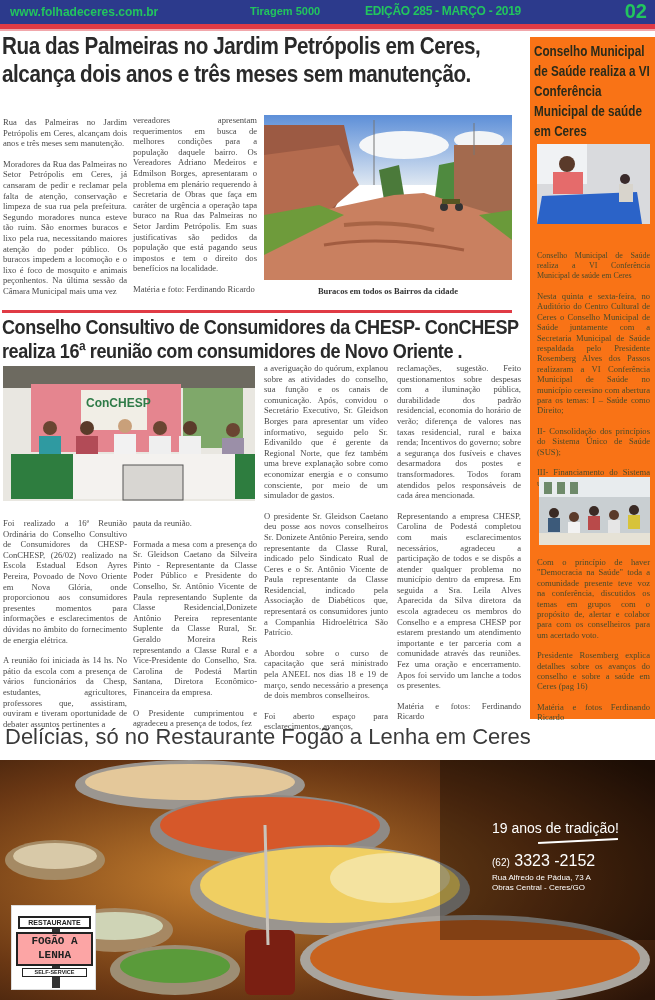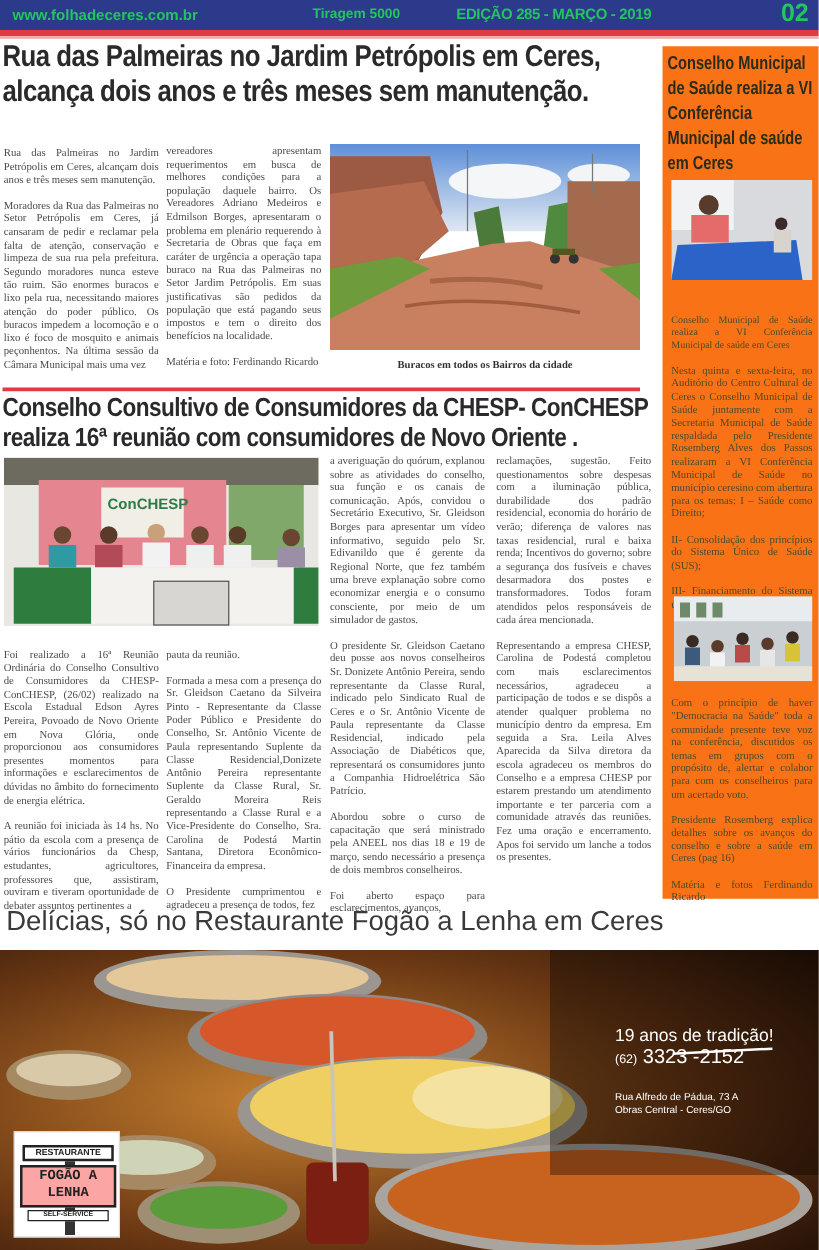--- a/index.html
+++ b/index.html
@@ -33,21 +33,21 @@
   .sidebar .sb-title { position: absolute; left: 4px; top: 4px; width: 120px; font-family: "Liberation Sans", sans-serif; font-weight: bold; font-size: 15px; line-height: 20px; color: #2b2b1a; transform: scaleX(0.78); transform-origin: left top; width: 150px; }
   .sidebar .sb-text { position: absolute; left: 7px; width: 113px; font-size: 8.6px; line-height: 10.4px; text-align: justify; color: #4b4b2a; }
   .sidebar .sb-text p { margin-bottom: 10px; }
 
   
   .ad-title { position: absolute; left: 5px; top: 724px; width: 650px; font-family: "Liberation Sans", sans-serif; font-size: 22px; color: #3a3a3a; white-space: nowrap; }
   .ad { position: absolute; left: 0; top: 760px; width: 655px; height: 240px; overflow: hidden; background: #3a1e0c; }
   .ad .serve { position: absolute; left: 460px; top: 14px; font-family: "Liberation Sans", sans-serif; font-size: 36px; color: #fff; letter-spacing: 1px; }
   .ad .tradicao { position: absolute; left: 492px; top: 60px; font-family: "Liberation Sans", sans-serif; font-size: 14px; color: #fff; }
   .ad .underline { position: absolute; left: 538px; top: 80px; width: 80px; height: 2px; background: #fff; transform: rotate(-3deg); }
-  .ad .phone { position: absolute; left: 492px; top: 77px; font-family: "Liberation Sans", sans-serif; font-size: 16px; color: #fff; }
+  .ad .phone { position: absolute; left: 492px; top: 92px; font-family: "Liberation Sans", sans-serif; font-size: 16px; color: #fff; }
   .ad .phone .ddd { font-size: 10px; }
   .ad .addr { position: absolute; left: 492px; top: 113px; font-family: "Liberation Sans", sans-serif; font-size: 8px; line-height: 10px; color: #fff; }
   .ad .logo { position: absolute; left: 11px; top: 145px; width: 85px; height: 85px; background: #fff; border: 1px solid #ddd; }
   .ad .logo .post { position: absolute; left: 40px; top: 10px; width: 8px; height: 72px; background: #333; }
   .ad .logo .board1 { position: absolute; left: 6px; top: 10px; width: 73px; height: 13px; border: 2px solid #222; background: #fff; font-family: "Liberation Sans", sans-serif; font-size: 7px; font-weight: bold; text-align: center; line-height: 9px; color: #222; }
   .ad .logo .board2 { position: absolute; left: 4px; top: 26px; width: 77px; height: 34px; border: 2px solid #222; background: #fca5a5; font-family: "Liberation Mono", monospace; font-size: 11px; font-weight: bold; text-align: center; line-height: 14px; color: #222; }
   .ad .logo .board3 { position: absolute; left: 10px; top: 62px; width: 65px; height: 9px; border: 1px solid #222; background: #fff; font-family: "Liberation Sans", sans-serif; font-size: 5.5px; font-weight: bold; text-align: center; line-height: 7px; color: #222; }
 </style>
 </head>
 <body>
@@ -144,20 +144,21 @@
 </div>
 <div class="body-text" style="left:264px; top:363px; width:124px;">
   <p>a averiguação do quórum, explanou sobre as atividades do conselho, sua função e os canais de comunicação. Após, convidou o Secretário Executivo, Sr. Gleidson Borges para apresentar um vídeo informativo, seguido pelo Sr. Edivanildo que é gerente da Regional Norte, que fez também uma breve explanação sobre como economizar energia e o consumo consciente, por meio de um simulador de gastos.</p>
   <p>O presidente Sr. Gleidson Caetano deu posse aos novos conselheiros Sr. Donizete Antônio Pereira, sendo representante da Classe Rural, indicado pelo Sindicato Rual de Ceres e o Sr. Antônio Vicente de Paula representante da Classe Residencial, indicado pela Associação de Diabéticos que, representará os consumidores junto a Companhia Hidroelétrica São Patrício.</p>
   <p>Abordou sobre o curso de capacitação que será ministrado pela ANEEL nos dias 18 e 19 de março, sendo necessário a presença de dois membros conselheiros.</p>
   <p>Foi aberto espaço para esclarecimentos, avanços,</p>
 </div>
 <div class="body-text" style="left:397px; top:363px; width:124px;">
   <p>reclamações, sugestão. Feito questionamentos sobre despesas com a iluminação pública, durabilidade dos padrão residencial, economia do horário de verão; diferença de valores nas taxas residencial, rural e baixa renda; Incentivos do governo; sobre a segurança dos fusíveis e chaves desarmadora dos postes e transformadores. Todos foram atendidos pelos responsáveis de cada área mencionada.</p>
   <p>Representando a empresa CHESP, Carolina de Podestá completou com mais esclarecimentos necessários, agradeceu a participação de todos e se dispôs a atender qualquer problema no município dentro da empresa. Em seguida a Sra. Leila Alves Aparecida da Silva diretora da escola agradeceu os membros do Conselho e a empresa CHESP por estarem prestando um atendimento importante e ter parceria com a comunidade através das reuniões. Fez uma oração e encerramento. Apos foi servido um lanche a todos os presentes.</p>
+  <p>Matéria e fotos: Ferdinando Ricardo</p>
 </div>
 
 <div class="sidebar">
   <div class="sb-title">Conselho Municipal de Saúde realiza a VI Conferência Municipal de saúde em Ceres</div>
   <div class="photo" style="left:7px; top:107px; width:113px; height:80px;">
     <svg width="113" height="80" viewBox="0 0 113 80">
       <rect width="113" height="80" fill="#d9dadd"></rect>
       <rect x="0" y="0" width="50" height="40" fill="#f0f2f4"></rect>
       <circle cx="30" cy="20" r="8" fill="#5a3a2a"></circle>
       <rect x="16" y="28" width="30" height="22" fill="#e56b6b"></rect>

